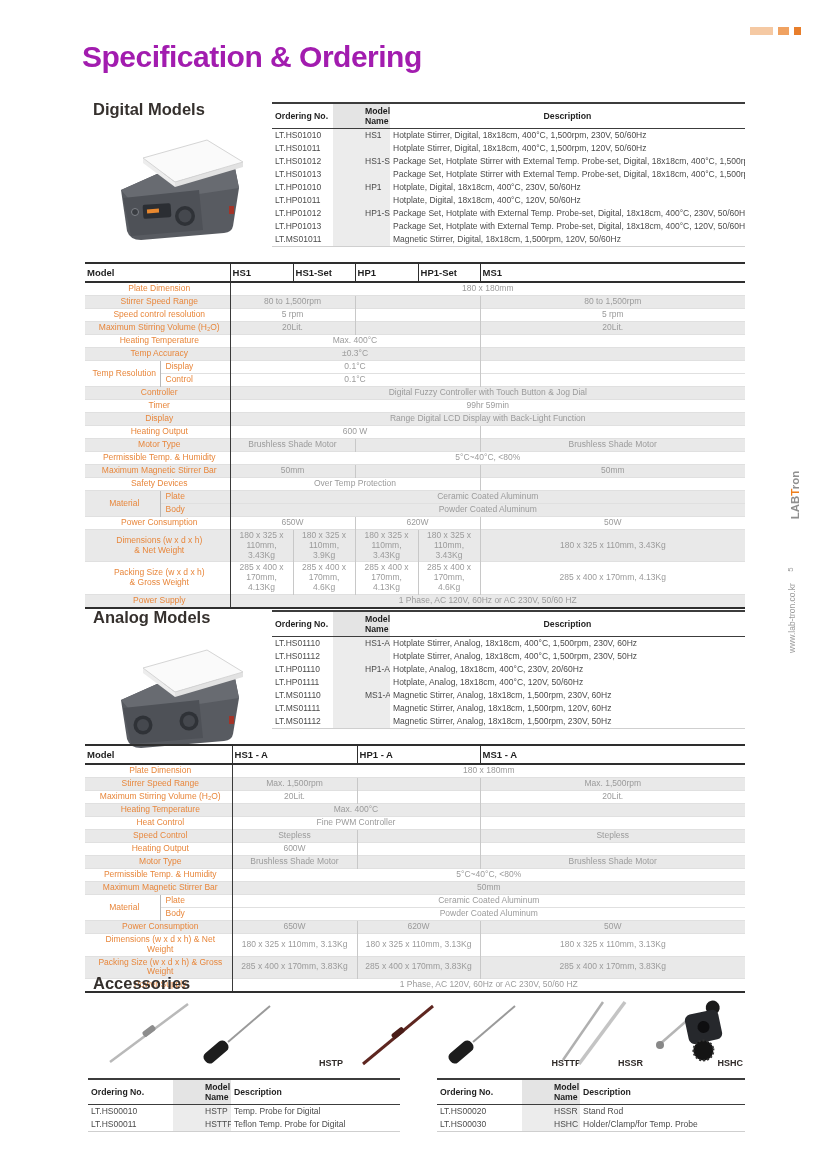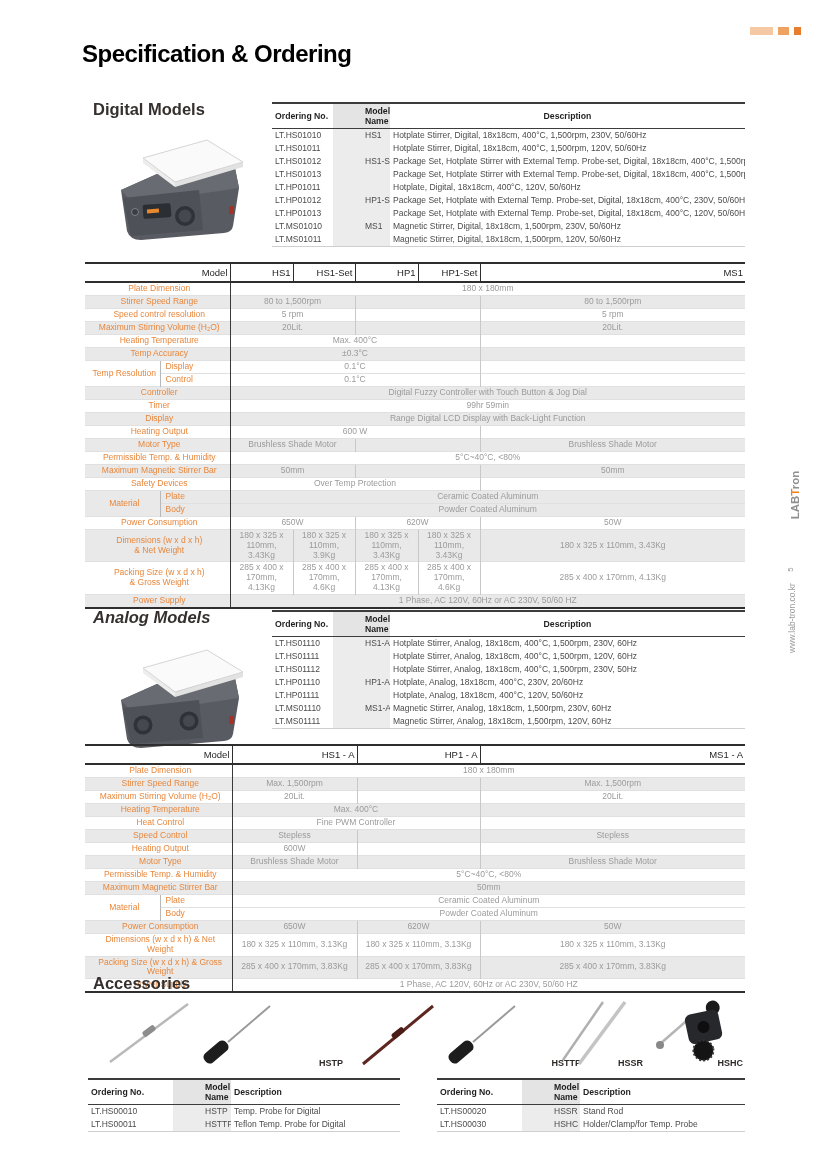--- a/index.html
+++ b/index.html
@@ -1,36 +1,36 @@
 <!DOCTYPE html>
 <html><head>
 <meta charset="utf-8">
 <style>
   html,body{margin:0;padding:0;background:#fff;}
   .page{position:relative;width:816px;height:1169px;background:#fff;overflow:hidden;
         font-family:"Liberation Sans",sans-serif;color:#333;}
   .deco{position:absolute;height:8px;}
-  .page-title{position:absolute;left:82px;top:40px;font-size:24px;font-weight:bold;
-              color:#000000;letter-spacing:-0.5px;}
+  .page-title{position:absolute;left:82px;top:40px;font-size:30px;font-weight:bold;
+              color:#a21caf;letter-spacing:-0.5px;}
   .sec-heading{position:absolute;font-size:16.5px;font-weight:bold;color:#35302d;}
 
   
   table{border-collapse:collapse;table-layout:fixed;}
   .ordering{position:absolute;font-size:8.5px;color:#4b4b4b;border-bottom:1px solid #cfcfcf;}
   .ordering th{font-size:8.7px;font-weight:bold;color:#1f1f1f;border-top:2px solid #3c3c3c;
                border-bottom:1.5px solid #3c3c3c;padding:2px 3px;text-align:left;height:11px;}
   .ordering th.desc-h{text-align:center;}
   .ordering td{padding:1px 3px;height:11px;line-height:1.15;overflow:hidden;white-space:nowrap;}
   .ordering .col-model{background:#ECECEC;padding-left:32px;}
   .ordering th.col-model{background:#E4E4E4;}
 
   
   .spec{position:absolute;font-size:8.5px;border-top:2px solid #2e2e2e;border-bottom:2px solid #2e2e2e;}
-  .spec th{font-size:9.5px;font-weight:normal;color:#1f1f1f;border-bottom:2px solid #2e2e2e;
-           border-left:1px solid #2e2e2e;padding:2px;height:13px;text-align:right;}
+  .spec th{font-size:9.5px;font-weight:bold;color:#1f1f1f;border-bottom:2px solid #2e2e2e;
+           border-left:1px solid #2e2e2e;padding:2px;height:13px;text-align:left;}
   .spec th:first-child{border-left:none;}
   .spec td{height:10px;padding:1px 3px;border-top:1px solid #e0e0e0;line-height:1.15;overflow:hidden;}
   .spec td.lbl{color:#E8873C;text-align:center;padding-left:7px;white-space:pre-line;}
   .spec td.sub{color:#E8873C;border-left:1px solid #b8b8b8;padding-left:5px;}
   .spec td.val{color:#9b9b9b;text-align:center;border-left:1px solid #c8c8c8;white-space:pre-line;}
   .spec td.val.first{border-left:1px solid #3a3a3a;}
   .spec tr.shade td{background:#E9E9E9;}
   .spec tr.tall td{height:24px;}
 
   
@@ -100,38 +100,38 @@
           <td class="col-no">LT.HS01012</td>
           <td class="col-model">HS1-Set</td>
           <td class="col-desc">Package Set, Hotplate Stirrer with External Temp. Probe-set, Digital, 18x18cm, 400°C, 1,500rpm, 230V, 50/60Hz</td>
         </tr>
         <tr>
           <td class="col-no">LT.HS01013</td>
           <td class="col-model"></td>
           <td class="col-desc">Package Set, Hotplate Stirrer with External Temp. Probe-set, Digital, 18x18cm, 400°C, 1,500rpm, 120V, 50/60Hz</td>
         </tr>
         <tr>
+          <td class="col-no">LT.HP01010</td>
+          <td class="col-model">HP1</td>
+          <td class="col-desc">Hotplate, Digital, 18x18cm, 400°C, 230V, 50/60Hz</td>
+        </tr>
+        <tr>
           <td class="col-no">LT.HP01011</td>
           <td class="col-model"></td>
           <td class="col-desc">Hotplate, Digital, 18x18cm, 400°C, 120V, 50/60Hz</td>
         </tr>
         <tr>
           <td class="col-no">LT.HP01012</td>
           <td class="col-model">HP1-Set</td>
           <td class="col-desc">Package Set, Hotplate with External Temp. Probe-set, Digital, 18x18cm, 400°C, 230V, 50/60Hz</td>
         </tr>
         <tr>
           <td class="col-no">LT.HP01013</td>
           <td class="col-model"></td>
           <td class="col-desc">Package Set, Hotplate with External Temp. Probe-set, Digital, 18x18cm, 400°C, 120V, 50/60Hz</td>
-        </tr>
-        <tr>
-          <td class="col-no">LT.MS01010</td>
-          <td class="col-model">MS1</td>
-          <td class="col-desc">Magnetic Stirrer, Digital, 18x18cm, 1,500rpm, 230V, 50/60Hz</td>
         </tr>
         <tr>
           <td class="col-no">LT.MS01011</td>
           <td class="col-model"></td>
           <td class="col-desc">Magnetic Stirrer, Digital, 18x18cm, 1,500rpm, 120V, 50/60Hz</td>
         </tr>
       </tbody>
   </table>
 
   <table class="spec" style="left:85px;top:262px;width:660px;">
@@ -277,21 +277,21 @@
 4.6Kg</td>
           <td class="val" colspan="1">285 x 400 x 170mm, 4.13Kg</td>
         </tr>
         <tr class="shade">
           <td class="lbl" colspan="2">Power Supply</td>
           <td class="val first" colspan="5">1 Phase, AC 120V, 60Hz or AC 230V, 50/60 HZ</td>
         </tr>
       </tbody>
   </table>
 
-  <div class="sec-heading" style="left:93px;top:608px;font-style:italic;">Analog Models</div>
+  <div class="sec-heading" style="left:93px;top:608px;">Analog Models</div>
 
   <svg style="position:absolute;left:95px;top:634px;" width="160" height="118" viewBox="0 0 160 118">
     <path d="M26,66 L62,50 L140,44 L144,64 L138,100 Q137,106 129,107 L46,114 Q35,114 32,105 Z" fill="#585b61"></path>
     <polygon points="26,66 62,50 140,44 144,64 104,70 34,75" fill="#686b71"></polygon>
     <polygon points="28,74 104,66 108,104 36,110" fill="#4e5157"></polygon>
     <circle cx="48" cy="91" r="9.5" fill="#2f3237"></circle>
       <circle cx="48" cy="91" r="6" fill="#45484e"></circle>
     <circle cx="94" cy="87" r="9.5" fill="#2f3237"></circle>
       <circle cx="94" cy="87" r="6" fill="#45484e"></circle>
     <rect x="134" y="82" width="5" height="8" fill="#a33327"></rect>
@@ -313,25 +313,20 @@
       <th class="desc-h">Description</th>
     </tr>
       </thead>
     <tbody>
         <tr>
           <td class="col-no">LT.HS01110</td>
           <td class="col-model">HS1-A</td>
           <td class="col-desc">Hotplate Stirrer, Analog, 18x18cm, 400°C, 1,500rpm, 230V, 60Hz</td>
         </tr>
         <tr>
-          <td class="col-no">LT.HS01111</td>
-          <td class="col-model"></td>
-          <td class="col-desc">Hotplate Stirrer, Analog, 18x18cm, 400°C, 1,500rpm, 120V, 60Hz</td>
-        </tr>
-        <tr>
           <td class="col-no">LT.HS01112</td>
           <td class="col-model"></td>
           <td class="col-desc">Hotplate Stirrer, Analog, 18x18cm, 400°C, 1,500rpm, 230V, 50Hz</td>
         </tr>
         <tr>
           <td class="col-no">LT.HP01110</td>
           <td class="col-model">HP1-A</td>
           <td class="col-desc">Hotplate, Analog, 18x18cm, 400°C, 230V, 20/60Hz</td>
         </tr>
         <tr>
@@ -341,20 +336,25 @@
         </tr>
         <tr>
           <td class="col-no">LT.MS01110</td>
           <td class="col-model">MS1-A</td>
           <td class="col-desc">Magnetic Stirrer, Analog, 18x18cm, 1,500rpm, 230V, 60Hz</td>
         </tr>
         <tr>
           <td class="col-no">LT.MS01111</td>
           <td class="col-model"></td>
           <td class="col-desc">Magnetic Stirrer, Analog, 18x18cm, 1,500rpm, 120V, 60Hz</td>
+        </tr>
+        <tr>
+          <td class="col-no">LT.MS01112</td>
+          <td class="col-model"></td>
+          <td class="col-desc">Magnetic Stirrer, Analog, 18x18cm, 1,500rpm, 230V, 50Hz</td>
         </tr>
       </tbody>
   </table>
 
   <table class="spec" style="left:85px;top:744px;width:660px;">
     <colgroup>
         <col style="width:75px">
         <col style="width:72px">
         <col style="width:125px">
         <col style="width:123px">

